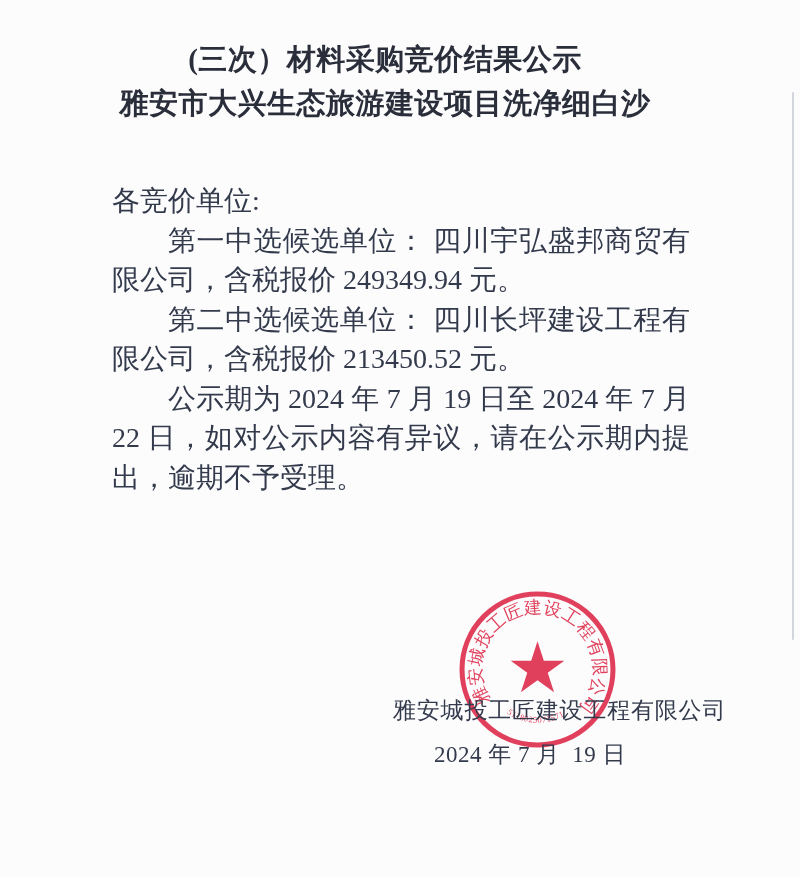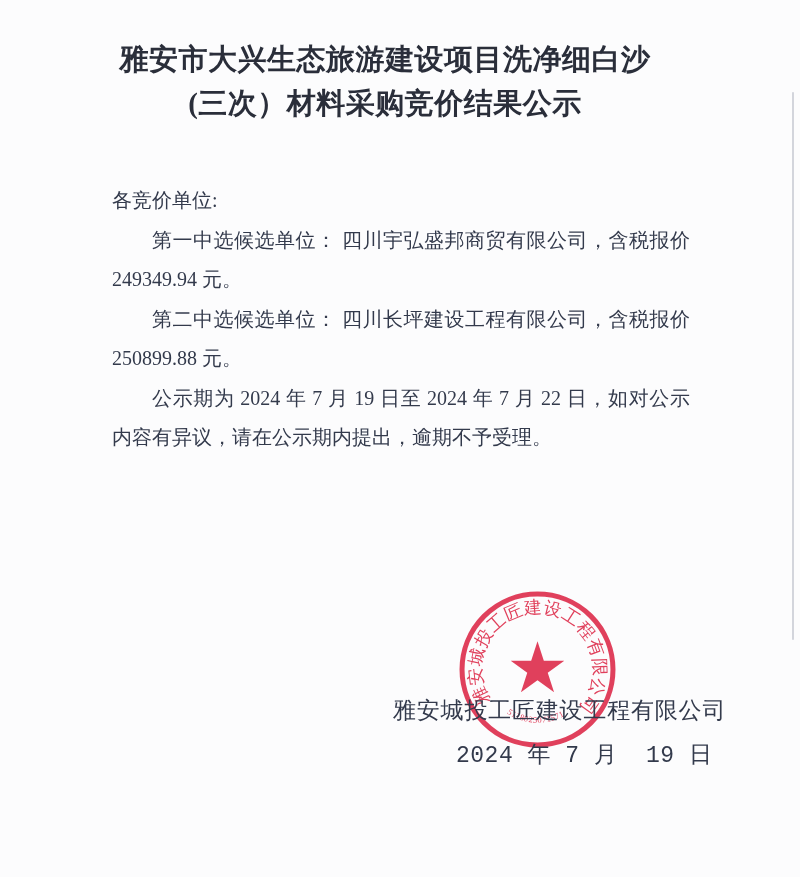--- a/index.html
+++ b/index.html
@@ -20,39 +20,38 @@
     text-align: center;
     font-weight: bold;
     font-size: 29px;
     line-height: 44px;
     letter-spacing: 0.5px;
     color: var(--title-ink, #2a2e3a);
   }
   .doc-title .t-line { display: block; }
   .body-text {
     margin: 56px 110px 0 112px;
-    font-size: 20px;
+    font-size: 28px;
     line-height: 39.5px;
     text-align: justify;
     color: var(--ink, #333a4c);
   }
   .body-text p { margin: 0; text-indent: 2em; }
   .body-text p.salutation { text-indent: 0; }
   .closing {
     position: absolute;
     left: 393px; top: 695px;
     font-size: 23px;
     letter-spacing: 0.5px;
     color: var(--ink, #333a4c);
   }
   .closing .company { letter-spacing: 0.8px; }
   .closing .date {
-    margin: 13px 0 0 63px;
+    margin: 13px 0 0 41px;
     white-space: pre;
-    font-family: Liberation Mono, monospace;
   }
   .seal {
     position: absolute;
     left: 457px; top: 589px;
     width: 161px; height: 161px;
     mix-blend-mode: multiply;
     opacity: 0.92;
   }
   .seal text {
     font-family: "Liberation Serif", "DejaVu Serif", serif;
@@ -64,28 +63,28 @@
     background: rgba(176, 181, 193, 0.55);
     border-radius: 1px;
   }
 </style>
 </head>
 <body>
 
 <div class="page">
 
   <h1 class="doc-title">
+    <span class="t-line">(三次）材料采购竞价结果公示</span>
     <span class="t-line">雅安市大兴生态旅游建设项目洗净细白沙</span>
-    <span class="t-line">(三次）材料采购竞价结果公示</span>
   </h1>
 
   <div class="body-text">
     <p class="salutation">各竞价单位:</p>
     <p>第一中选候选单位： 四川宇弘盛邦商贸有限公司，含税报价 249349.94 元。</p>
-    <p>第二中选候选单位： 四川长坪建设工程有限公司，含税报价 250899.88 元。</p>
+    <p>第二中选候选单位： 四川长坪建设工程有限公司，含税报价 213450.52 元。</p>
     <p>公示期为 2024 年 7 月 19 日至 2024 年 7 月 22 日，如对公示内容有异议，请在公示期内提出，逾期不予受理。</p>
   </div>
 
   <svg class="seal" viewBox="0 0 160 160" xmlns="http://www.w3.org/2000/svg" aria-hidden="true">
     <circle cx="80" cy="80" r="75" fill="none" stroke-width="5" stroke="#e1314f"></circle>
     <path id="sealTextArc" d="M 34.12 112.12 A 56 56 0 1 1 125.88 112.12" fill="none"></path>
     <path id="sealNumArc" d="M 48.85 122.88 A 53 53 0 0 0 111.15 122.88" fill="none"></path>
     <text font-size="17.5" letter-spacing="0.5" fill="#e1314f">
       <textPath href="#sealTextArc" startOffset="1">雅安城投工匠建设工程有限公司</textPath>
     </text>

